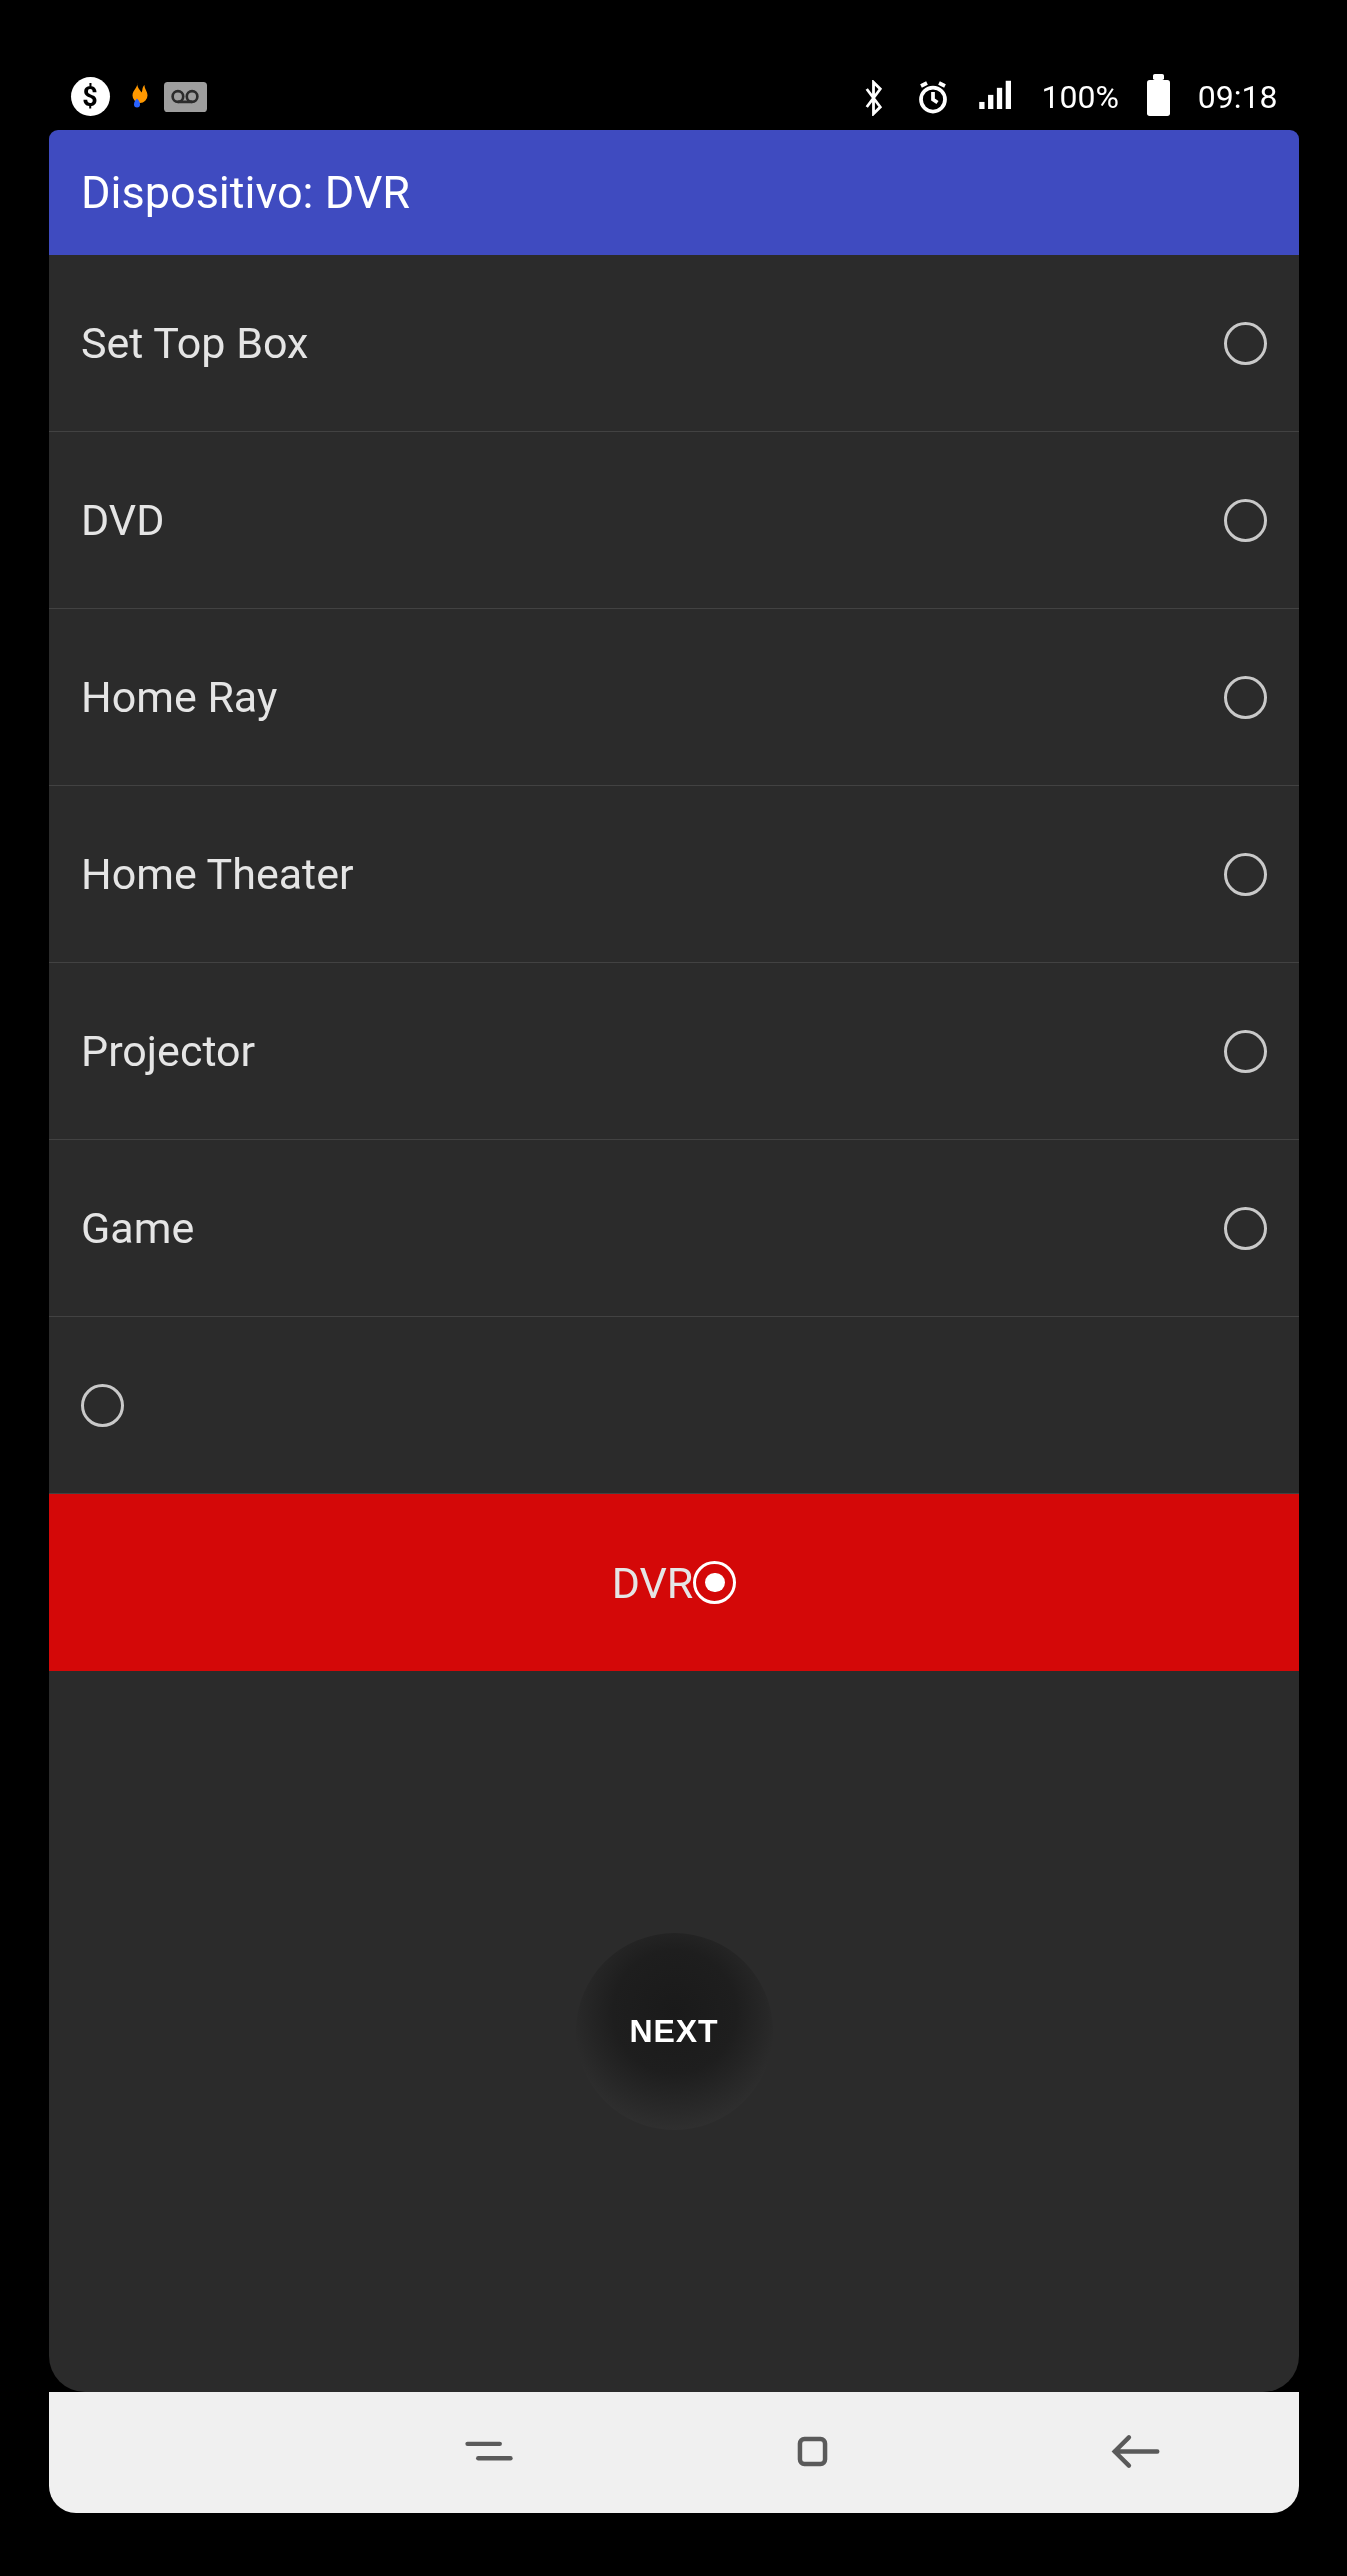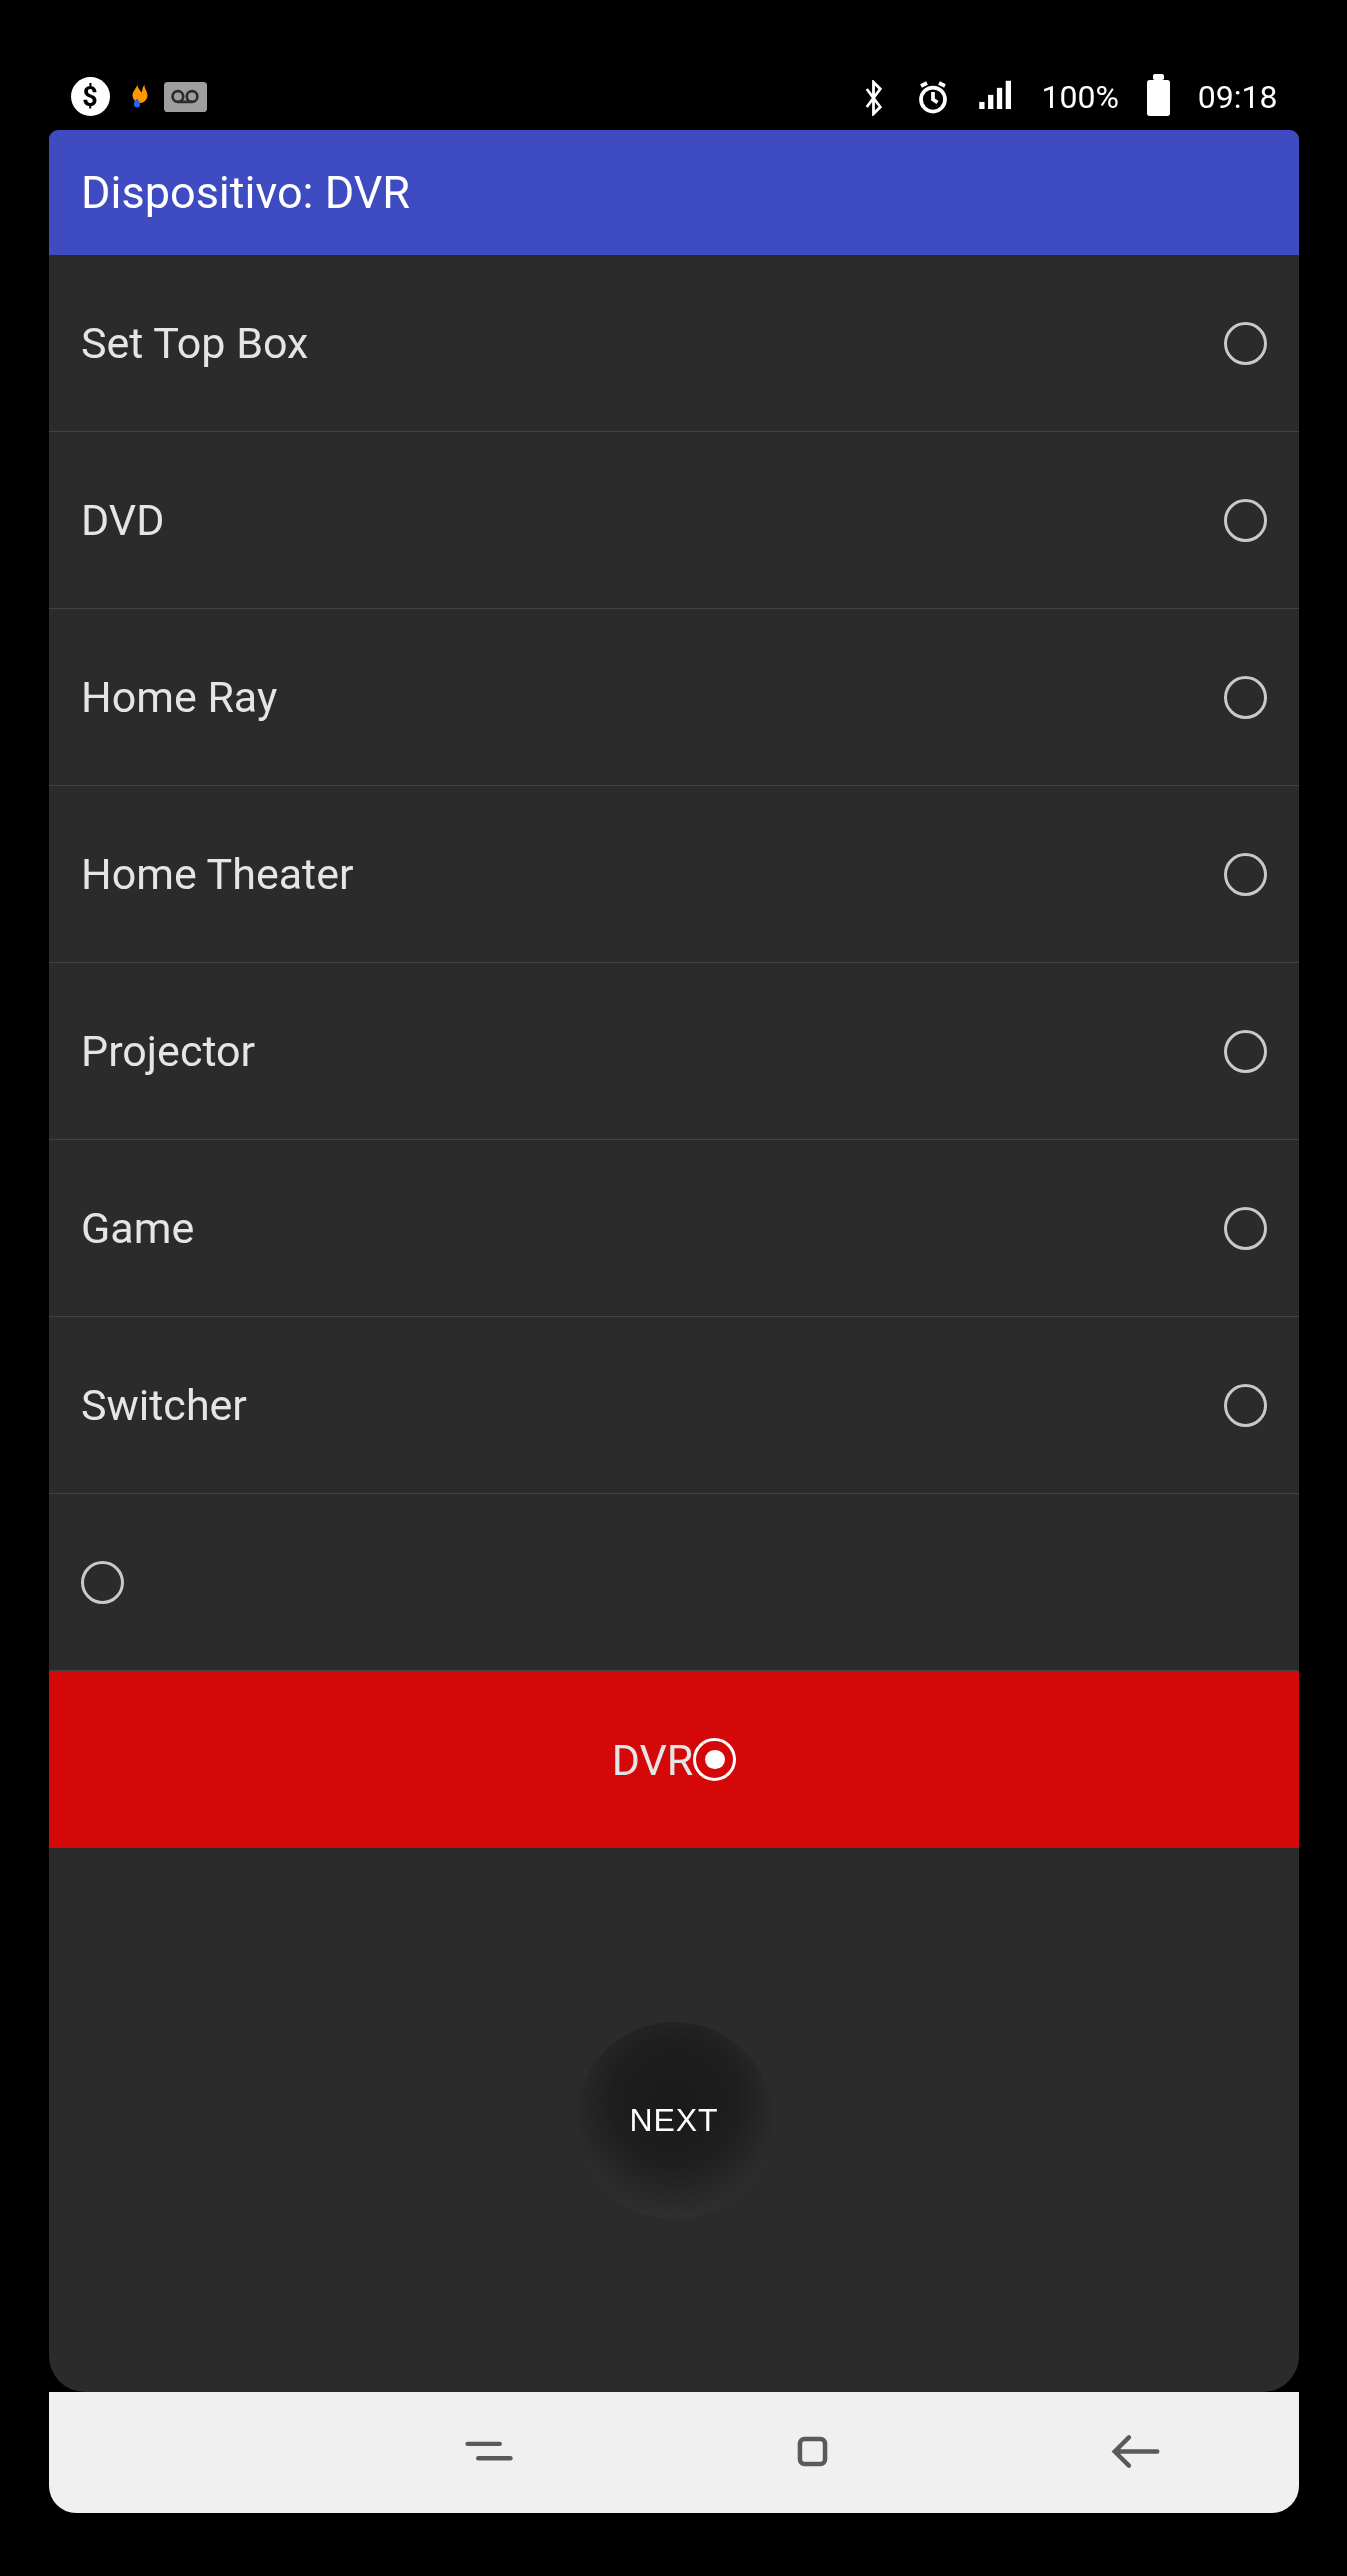--- a/index.html
+++ b/index.html
@@ -135,21 +135,21 @@
     display: flex;
     align-items: center;
     justify-content: center;
   }
   .next-btn {
     width: 197px; height: 197px;
     border-radius: 50%;
     background: radial-gradient(circle at 50% 40%, #1a1a1a 0%, #1e1e1e 40%, #3a3a3a 100%);
     color: #fff;
     font-size: 32px;
-    font-weight: 400;
+    font-weight: 700;
     letter-spacing: 0.9px;
     border: none;
     cursor: pointer;
   }
   
   .nav-bar {
     height: 121px;
     background: #f0f0f0;
     display: flex;
     align-items: center;
@@ -230,24 +230,20 @@
           <div class="option-item">
             <span>Home Theater</span>
             <span class="radio"></span>
           </div>
           <div class="option-item">
             <span>Projector</span>
             <span class="radio"></span>
           </div>
           <div class="option-item">
             <span>Game</span>
-            <span class="radio"></span>
-          </div>
-          <div class="option-item">
-            <span>Switcher</span>
             <span class="radio"></span>
           </div>
           <div class="option-item">
             <span class="radio"></span>
           </div>
           <div class="option-item selected">
             <span>DVR</span>
             <span class="radio">
               <span class="radio-inner"></span>
             </span>

